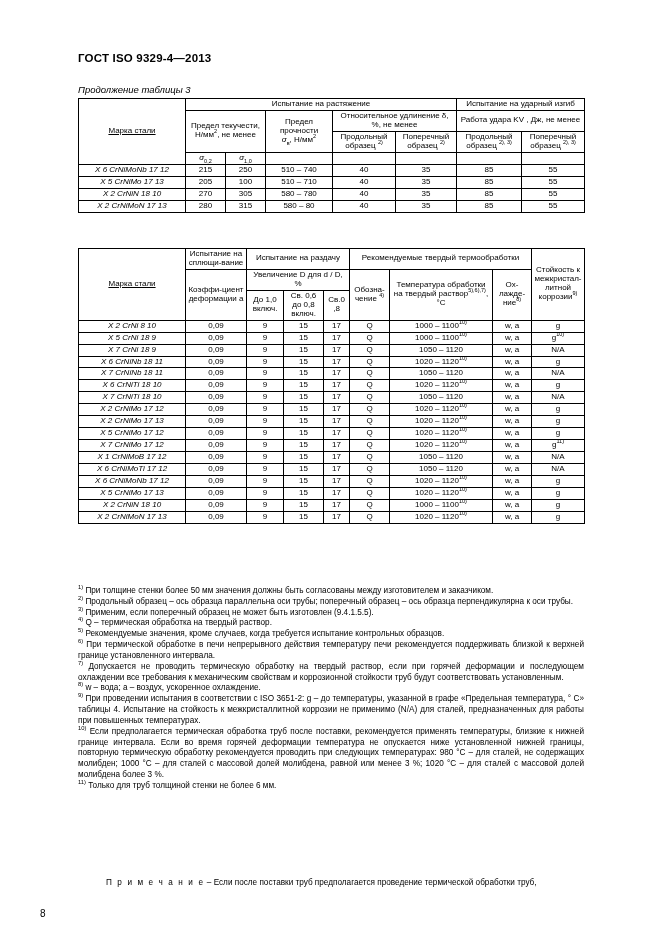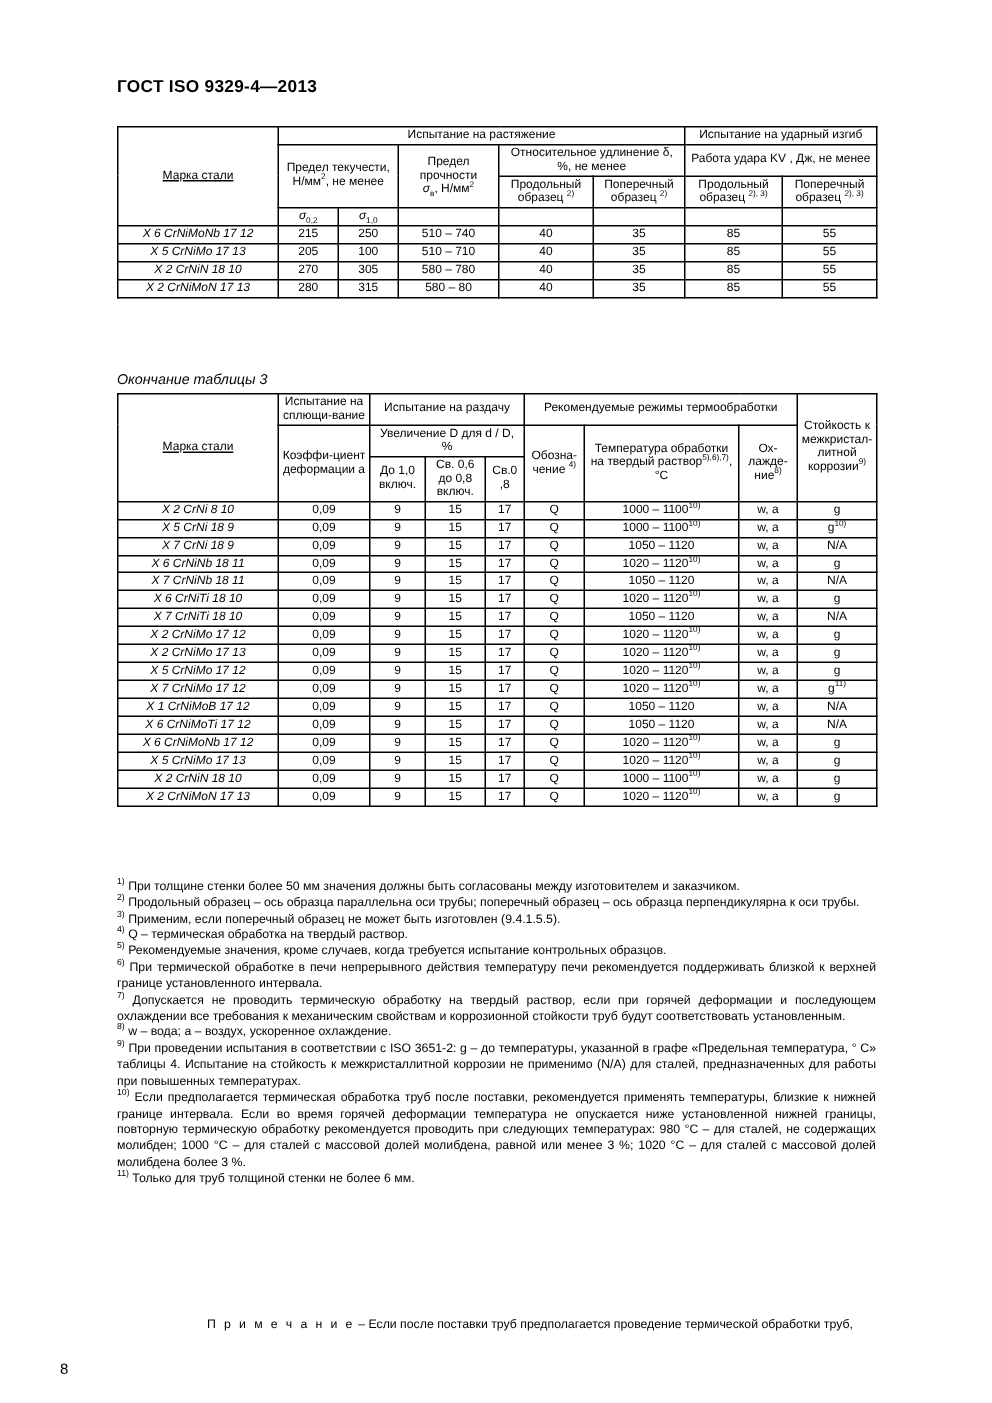--- a/index.html
+++ b/index.html
@@ -112,36 +112,37 @@
   }
   .remark {
     position: absolute;
     left: 78px;
     top: 878px;
     width: 506px;
     font-size: 8.2px;
     line-height: 1.32;
     text-indent: 28px;
   }
-  .remark .spaced { letter-spacing: 1.6px; margin-left: 32px; }
+  .remark .spaced { letter-spacing: 1.6px; }
   .pagenum {
     position: absolute;
     left: 40px;
     top: 908px;
     font-size: 10px;
   }
 </style>
 </head>
 <body>
 
 <div class="page">
 
   <div class="doc-header">ГОСТ ISO 9329-4—2013</div>
 
   <div class="tbl-wrap-1">
+    <div class="caption">Продолжение таблицы 3</div>
     <table class="grid">
       <colgroup>
         <col style="width:107px">
         <col style="width:40px">
         <col style="width:40px">
         <col style="width:67px">
         <col style="width:63px">
         <col style="width:61px">
         <col style="width:65px">
         <col style="width:63px">
@@ -212,39 +213,38 @@
           <td>40</td>
           <td>35</td>
           <td>85</td>
           <td>55</td>
         </tr>
       </tbody>
     </table>
   </div>
 
   <div class="tbl-wrap-2">
-    <div class="caption">Окончание таблицы 3</div>
     <table class="grid">
       <colgroup>
         <col style="width:107px">
         <col style="width:61px">
         <col style="width:37px">
         <col style="width:40px">
         <col style="width:26px">
         <col style="width:40px">
         <col style="width:103px">
         <col style="width:39px">
         <col style="width:53px">
       </colgroup>
       <tbody>
         <tr>
           <th class="markhead" rowspan="4">Марка стали</th>
           <th>Испытание на сплющи-вание</th>
           <th colspan="3">Испытание на раздачу</th>
-          <th colspan="3">Рекомендуемые режимы термообработки</th>
+          <th colspan="3">Рекомендуемые твердый термообработки</th>
           <th rowspan="4"><span>Стойкость к межкристал-литной коррозии</span><span class="sup">9)</span></th>
         </tr>
         <tr>
           <th rowspan="3">Коэффи-циент деформации a</th>
           <th colspan="3">Увеличение D для d / D, %</th>
           <th rowspan="3"><span>Обозна-чение</span> <span class="sup">4)</span></th>
           <th rowspan="3"><span>Температура обработки на твердый раствор</span><span class="sup">5),6),7)</span><span>, °С</span></th>
           <th rowspan="3"><span>Ох-лажде-ние</span><span class="sup">8)</span></th>
         </tr>
         <tr>

